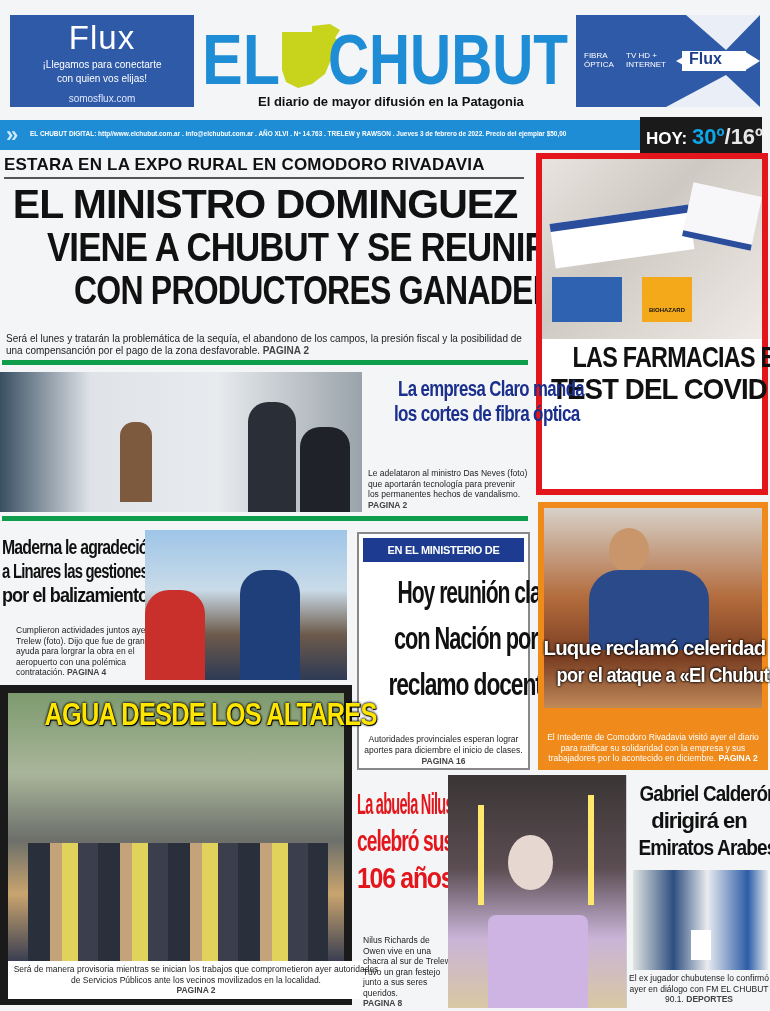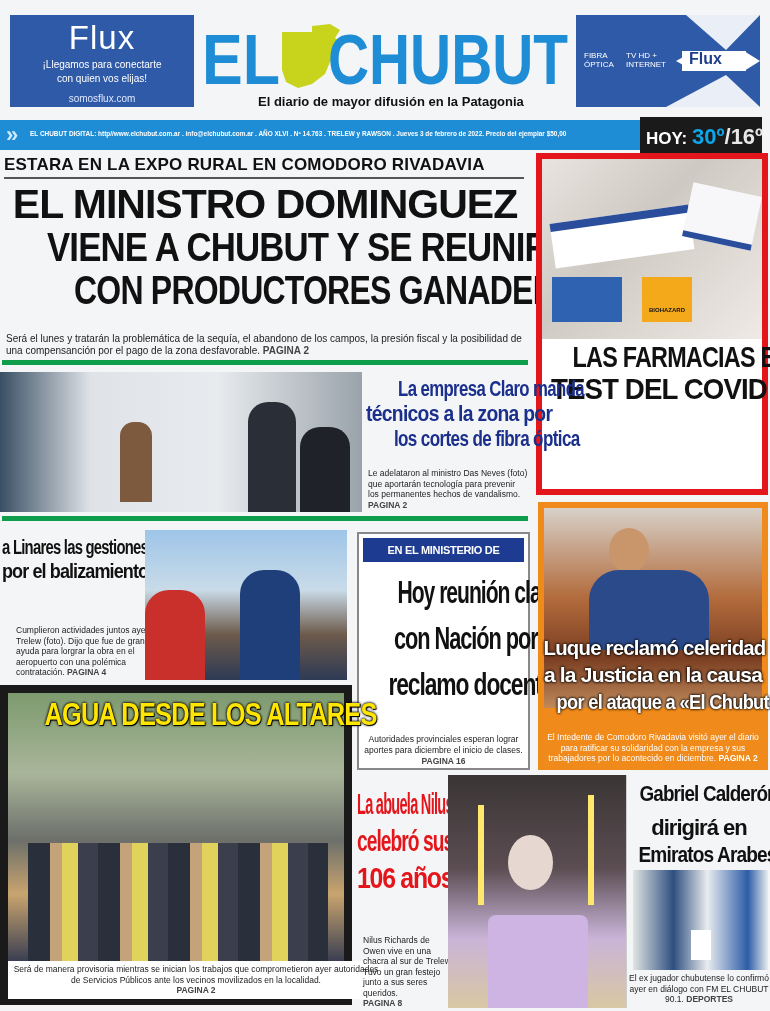--- a/index.html
+++ b/index.html
@@ -135,30 +135,30 @@
   </div>
 </div>
 
 <div id="claro-photo" class="abs photo">
   <div class="abs" style="left:120px;top:50px;width:32px;height:80px;background:#7d5a3d;border-radius:14px 14px 0 0"></div>
   <div class="abs" style="left:248px;top:30px;width:48px;height:110px;background:#2a2e36;border-radius:20px 20px 0 0"></div>
   <div class="abs" style="left:300px;top:55px;width:50px;height:85px;background:#1f2228;border-radius:20px 20px 0 0"></div>
 </div>
 <div id="claro-head" class="abs">
   <div style="display: block; white-space: nowrap;"><span style="display: inline-block; transform: scaleX(0.762295); transform-origin: right center;">La empresa Claro manda</span></div>
-  <div style="display: block; white-space: nowrap;"><span style="display: inline-block; transform: scaleX(0.877358); transform-origin: right center;">técnicos a la zona por</span></div>
   <div style="display: block; white-space: nowrap; text-align: right;"><span style="display: inline-block; transform: scaleX(0.775); transform-origin: right center;">los cortes de fibra óptica</span></div>
 </div>
 <div id="claro-sub" class="abs">
   <span>Le adelataron al ministro Das Neves (foto) que aportarán tecnología para prevenir los permanentes hechos de vandalismo.</span>
   <span class="pg">PAGINA 2</span>
 </div>
 <div class="abs greenbar" style="left:2px;top:516px;width:526px"></div>
 
 <div id="maderna-head" class="abs">
+  <div style="display: block; white-space: nowrap;"><span style="display: inline-block; transform: scaleX(0.789189); transform-origin: left center;">Maderna le agradeció</span></div>
   <div style="display: block; white-space: nowrap;"><span style="display: inline-block; transform: scaleX(0.741117); transform-origin: left center;">a Linares las gestiones</span></div>
   <div style="display: block; white-space: nowrap;"><span style="display: inline-block; transform: scaleX(0.901235); transform-origin: left center;">por el balizamiento</span></div>
 </div>
 <div id="maderna-sub" class="abs">
   <span>Cumplieron actividades juntos ayer en Trelew (foto). Dijo que fue de gran ayuda para lorgrar la obra en el aeropuerto con una polémica contratación.</span>
   <span class="pg">PAGINA 4</span>
 </div>
 <div id="maderna-photo" class="abs photo">
   <div class="abs" style="left:0;top:60px;width:60px;height:90px;background:#c9302c;border-radius:24px 24px 0 0"></div>
   <div class="abs" style="left:95px;top:40px;width:60px;height:110px;background:#1f3f7a;border-radius:24px 24px 0 0"></div>
@@ -177,21 +177,20 @@
   </div>
 </div>
 
 <div id="luque" class="abs">
   <div id="luque-photo" class="abs photo">
     <div class="abs" style="left:65px;top:20px;width:40px;height:45px;background:#c9956a;border-radius:50%"></div>
     <div class="abs" style="left:45px;top:62px;width:120px;height:80px;background:#2b4a8a;border-radius:30px 30px 0 0"></div>
   </div>
   <div id="luque-head" class="abs">
     <div style="display: block; white-space: nowrap;"><span style="display: inline-block; transform: scaleX(0.969432); transform-origin: center center;">Luque reclamó celeridad</span></div>
-    <div style="display: block; white-space: nowrap;"><span style="display: inline-block;">a la Justicia en la causa</span></div>
     <div style="display: block; white-space: nowrap;"><span style="display: inline-block; transform: scaleX(0.870588); transform-origin: center center;">por el ataque a «El Chubut»</span></div>
   </div>
   <div id="luque-sub" class="abs">
     <span>El Intedente de Comodoro Rivadavia visitó ayer el diario para ratificar su solidaridad con la empresa y sus trabajadores por lo acontecido en diciembre.</span>
     <span class="pg" style="color:#fff">PAGINA 2</span>
   </div>
 </div>
 
 <div id="plumas" class="abs">
   <div id="plumas-photo" class="abs photo">
@@ -218,21 +217,21 @@
 <div id="nilus-photo" class="abs photo">
   <div class="abs" style="left:60px;top:60px;width:45px;height:55px;background:#e6d8d0;border-radius:50%"></div>
   <div class="abs" style="left:40px;top:140px;width:100px;height:93px;background:#cdb4e3;border-radius:8px 8px 0 0"></div>
   <div class="abs" style="left:30px;top:30px;width:6px;height:100px;background:#ffe86b"></div>
   <div class="abs" style="left:140px;top:20px;width:6px;height:110px;background:#ffe86b"></div>
 </div>
 <div class="abs sep" style="left:626px;top:775px;width:1px;height:233px"></div>
 
 <div id="cald-head" class="abs">
   <div style="display: block; white-space: nowrap;"><span style="display: inline-block; transform: scaleX(0.857143); transform-origin: center center;">Gabriel Calderón</span></div>
-  <div style="display: block; white-space: nowrap; margin-top: 7px;"><span style="display: inline-block;">dirigirá en</span></div>
+  <div style="display: block; white-space: nowrap;"><span style="display: inline-block;">dirigirá en</span></div>
   <div style="display: block; white-space: nowrap;"><span style="display: inline-block; transform: scaleX(0.867925); transform-origin: center center;">Emiratos Arabes</span></div>
 </div>
 <div id="cald-photo" class="abs photo">
   <div class="abs" style="left:58px;top:60px;width:20px;height:30px;background:#fff"></div>
 </div>
 <div id="cald-sub" class="abs">
   <span>El ex jugador chubutense lo confirmó ayer en diálogo con FM EL CHUBUT 90.1.</span>
   <span class="pg">DEPORTES</span>
 </div>
 

